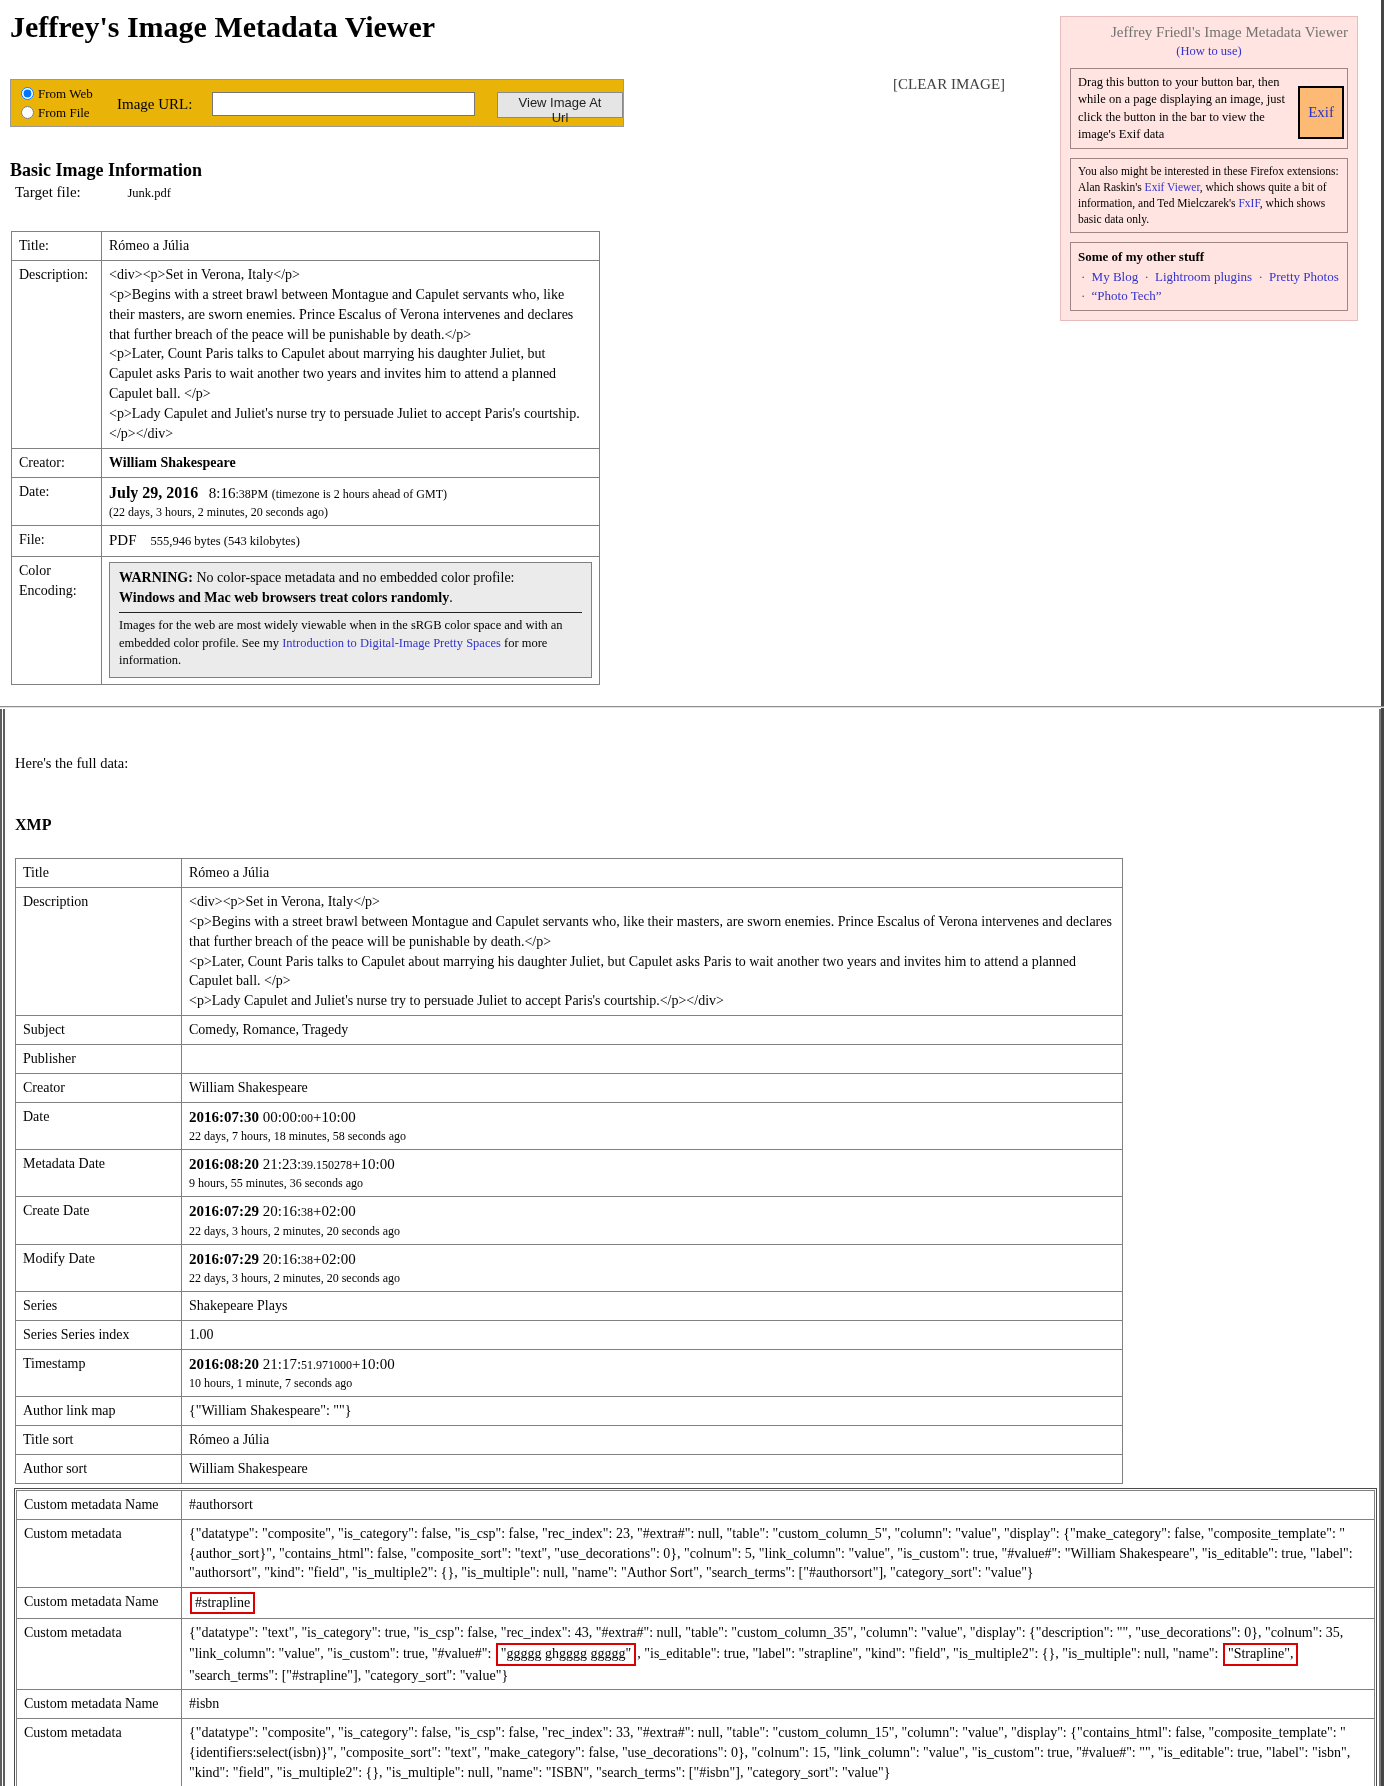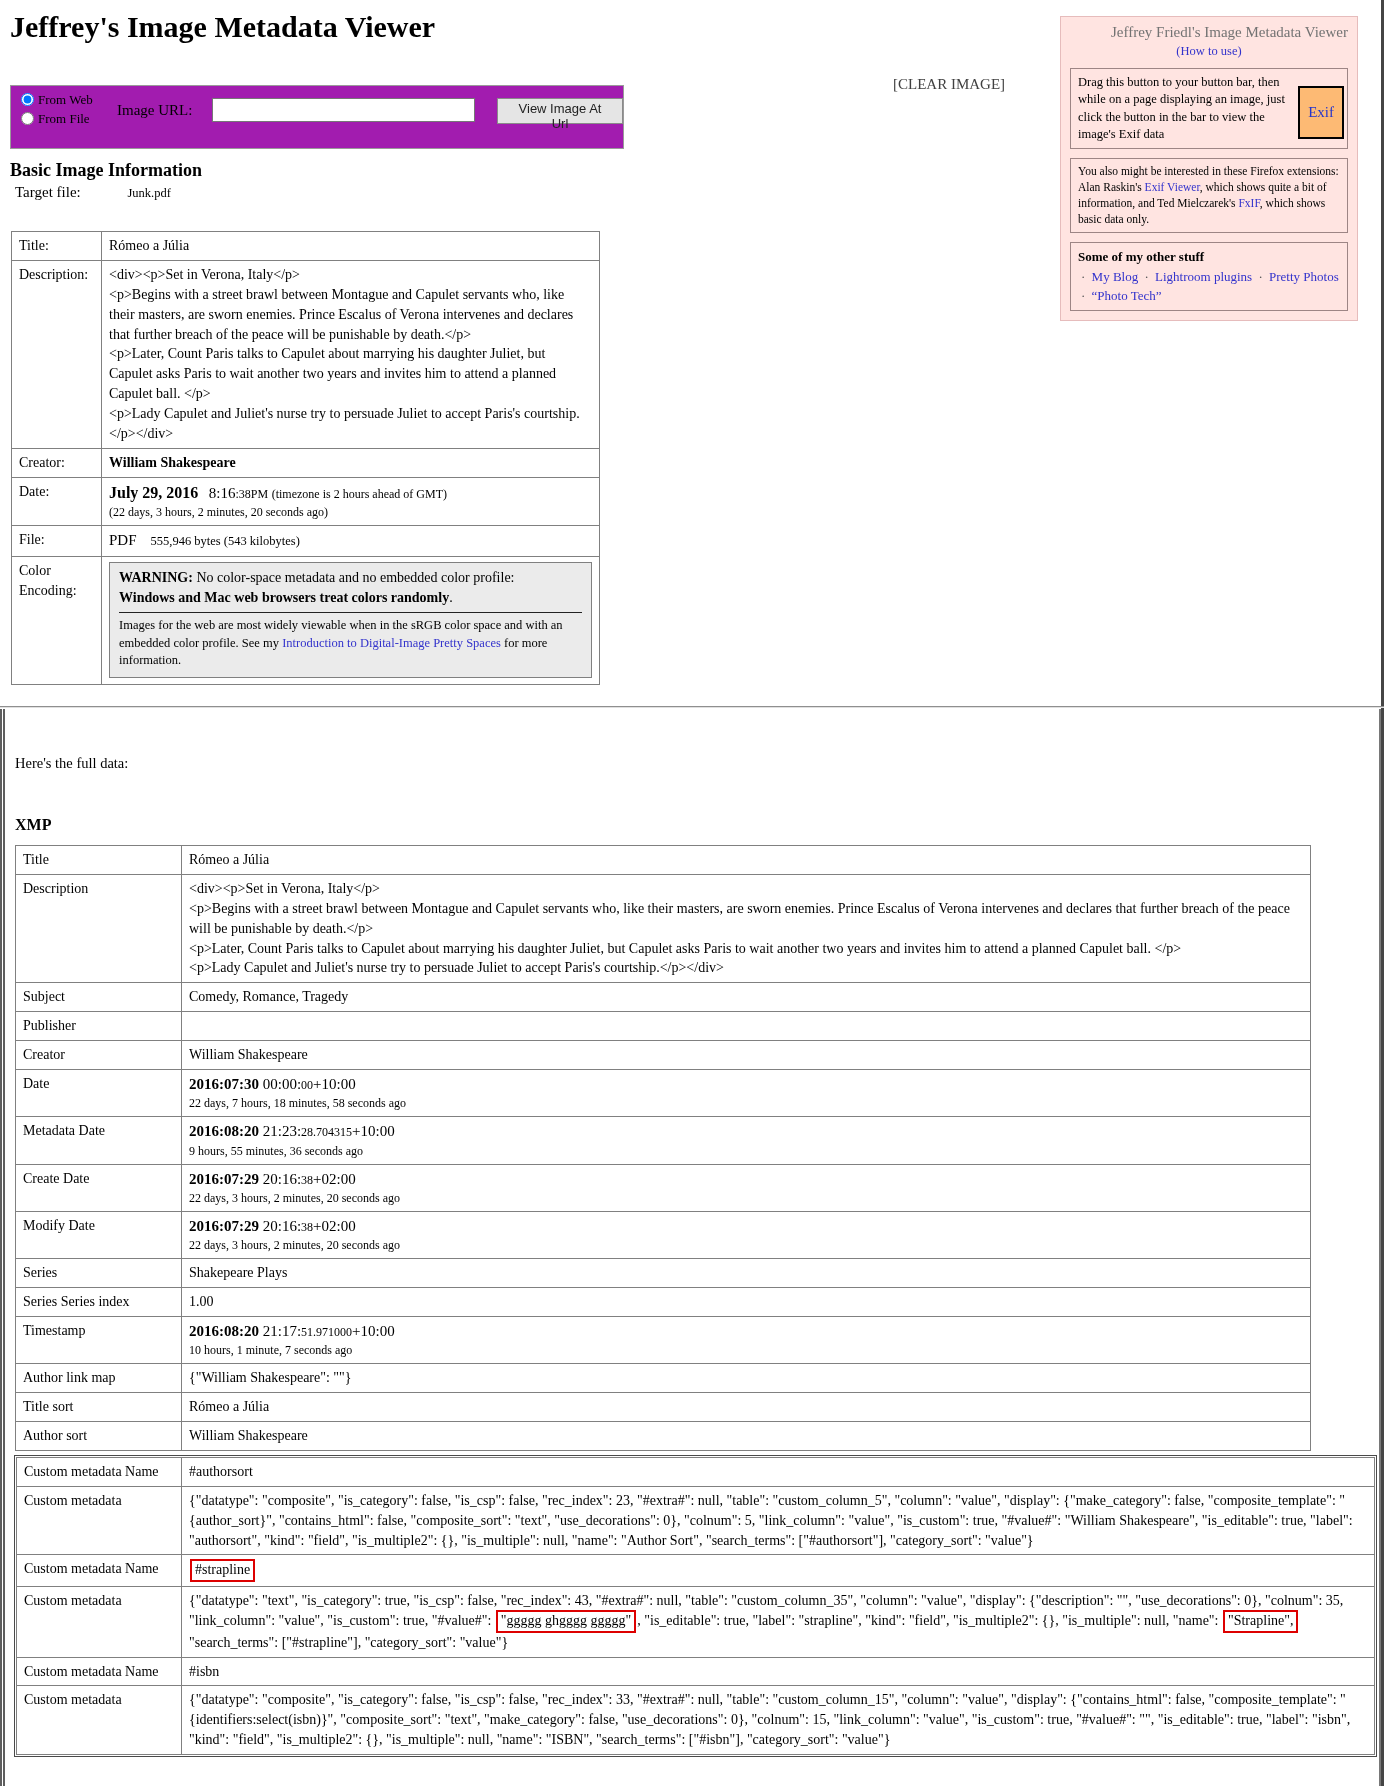--- a/index.html
+++ b/index.html
@@ -10,21 +10,21 @@
     font-family:"Liberation Serif","DejaVu Serif",serif; font-size:14px;
   }
   .blue { color:#3333cc; }
   .page-edge { position:absolute; right:0; top:0; width:3px; height:1786px; background:#454545; }
 
   
   .page-title { position:absolute; left:10px; top:10px; margin:0; font-size:30px; font-weight:bold; }
   .clear-image { position:absolute; left:893px; top:76px; font-size:15px; color:#404040; cursor:pointer; }
 
   
-  .urlform { position:absolute; left:10px; top:85px; width:614px; height:64px; border:1px solid #9a9a9a; background:#a21caf; }
+  .urlform { position:absolute; left:10px; top:79px; width:614px; height:48px; border:1px solid #9a9a9a; background:#eab308; }
   .radios { position:absolute; left:10px; top:5px; font-size:13px; line-height:1.45; }
   .radios label { display:block; }
   .radios input { vertical-align:-2px; margin:0 4px 0 0; }
   .url-label { position:absolute; left:106px; top:16px; font-size:15px; }
   .url-input { position:absolute; left:201px; top:12px; width:263px; height:24px; border:1px solid #777; padding:2px 4px; font-size:13px; font-family:"Liberation Sans",sans-serif; }
   .view-btn { position:absolute; left:486px; top:12px; height:26px; padding:2px 11px; background:#e5e5e5; border:1px solid #8a8a8a; font-family:"Liberation Sans",sans-serif; font-size:13px; color:#222; }
 
   
   .pinkbox { position:absolute; left:1060px; top:16px; width:298px; background:#ffe4e1; border:1px solid #e6bcbc; padding:7px 9px 9px; }
   .pb-title { text-align:right; font-size:15px; color:#737373; }
@@ -56,21 +56,21 @@
   .warnbox { background:#ebebeb; border:1px solid #808080; padding:5px 9px 7px; margin:1px 0 2px; }
   .warnbox .w1 { font-size:14px; }
   .warn-hr { border:none; border-top:1px solid #222; margin:5px 0 4px; }
   .warn-note { font-size:12.5px; line-height:1.4; }
 
   
   .sep-hr { position:absolute; left:0; top:706px; width:1384px; height:2px; background:#8f8f8f; border-bottom:1px solid #e0e0e0; }
   .fulldata { position:absolute; left:0; top:709px; width:1381px; height:1077px; border-left:5px double #5e5e5e; border-right:2px solid #787878; overflow:hidden; }
   .fd-intro { margin:46px 0 0 10px; font-size:14.5px; }
   .xmp-heading { margin:44px 0 0 10px; font-size:16px; font-weight:bold; }
-  .xmp-table { margin:11px 0 0 10px; width:1296px; }
+  .xmp-table { margin:24px 0 0 10px; width:1108px; }
   .xmp-table td.lbl { width:166px; }
   .xmp-table td { font-size:14.5px; }
   .custom-wrap { margin:4px 0 0 9px; width:1363px; border:1px solid #4a4a4a; padding:1px; }
   .custom-table { width:100%; }
   .custom-table td.lbl { width:165px; }
   .custom-table td { font-size:14px; line-height:1.6; }
   .redbox { border:2px solid #dd0000; padding:0 3px; margin:0 1px; display:inline-block; line-height:1.3; }
   .json { word-break:normal; }
 </style>
 </head>
@@ -199,21 +199,21 @@
     <tr>
       <td class="lbl">Date</td>
       <td>
         <div><span class="bold t-norm">2016:07:30</span><span class="t-norm"> 00:00:</span><span class="t-sm">00</span><span class="t-norm">+10:00</span></div>
         <div class="ago">22 days, 7 hours, 18 minutes, 58 seconds ago</div>
       </td>
     </tr>
     <tr>
       <td class="lbl">Metadata Date</td>
       <td>
-        <div><span class="bold t-norm">2016:08:20</span><span class="t-norm"> 21:23:</span><span class="t-sm">28.704315</span><span class="t-norm">+10:00</span></div>
+        <div><span class="bold t-norm">2016:08:20</span><span class="t-norm"> 21:23:</span><span class="t-sm">39.150278</span><span class="t-norm">+10:00</span></div>
         <div class="ago">9 hours, 55 minutes, 36 seconds ago</div>
       </td>
     </tr>
     <tr>
       <td class="lbl">Create Date</td>
       <td>
         <div><span class="bold t-norm">2016:07:29</span><span class="t-norm"> 20:16:</span><span class="t-sm">38</span><span class="t-norm">+02:00</span></div>
         <div class="ago">22 days, 3 hours, 2 minutes, 20 seconds ago</div>
       </td>
     </tr>

